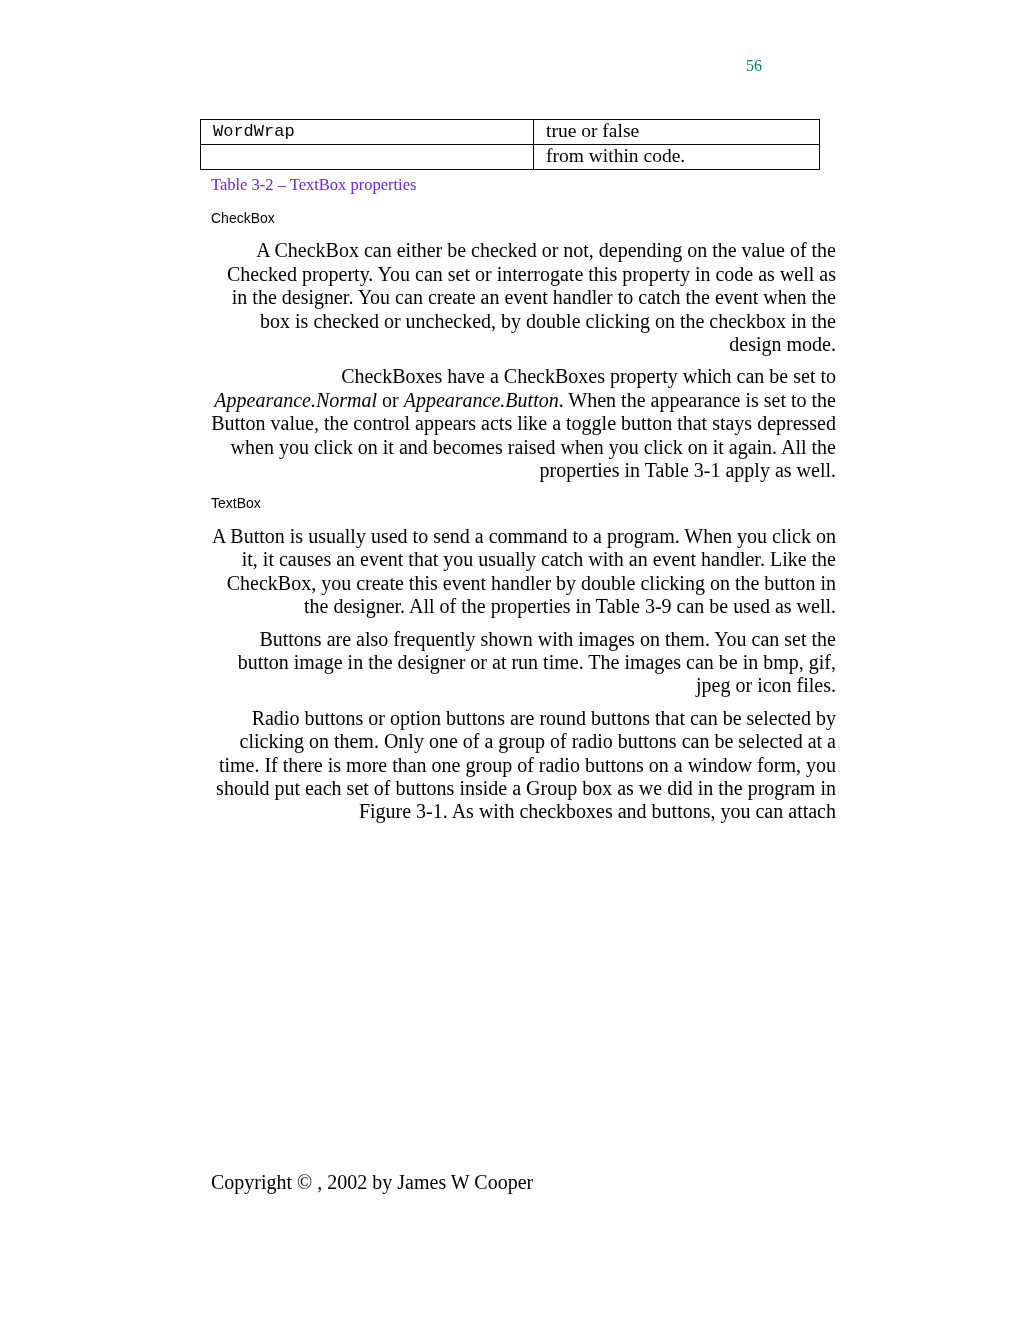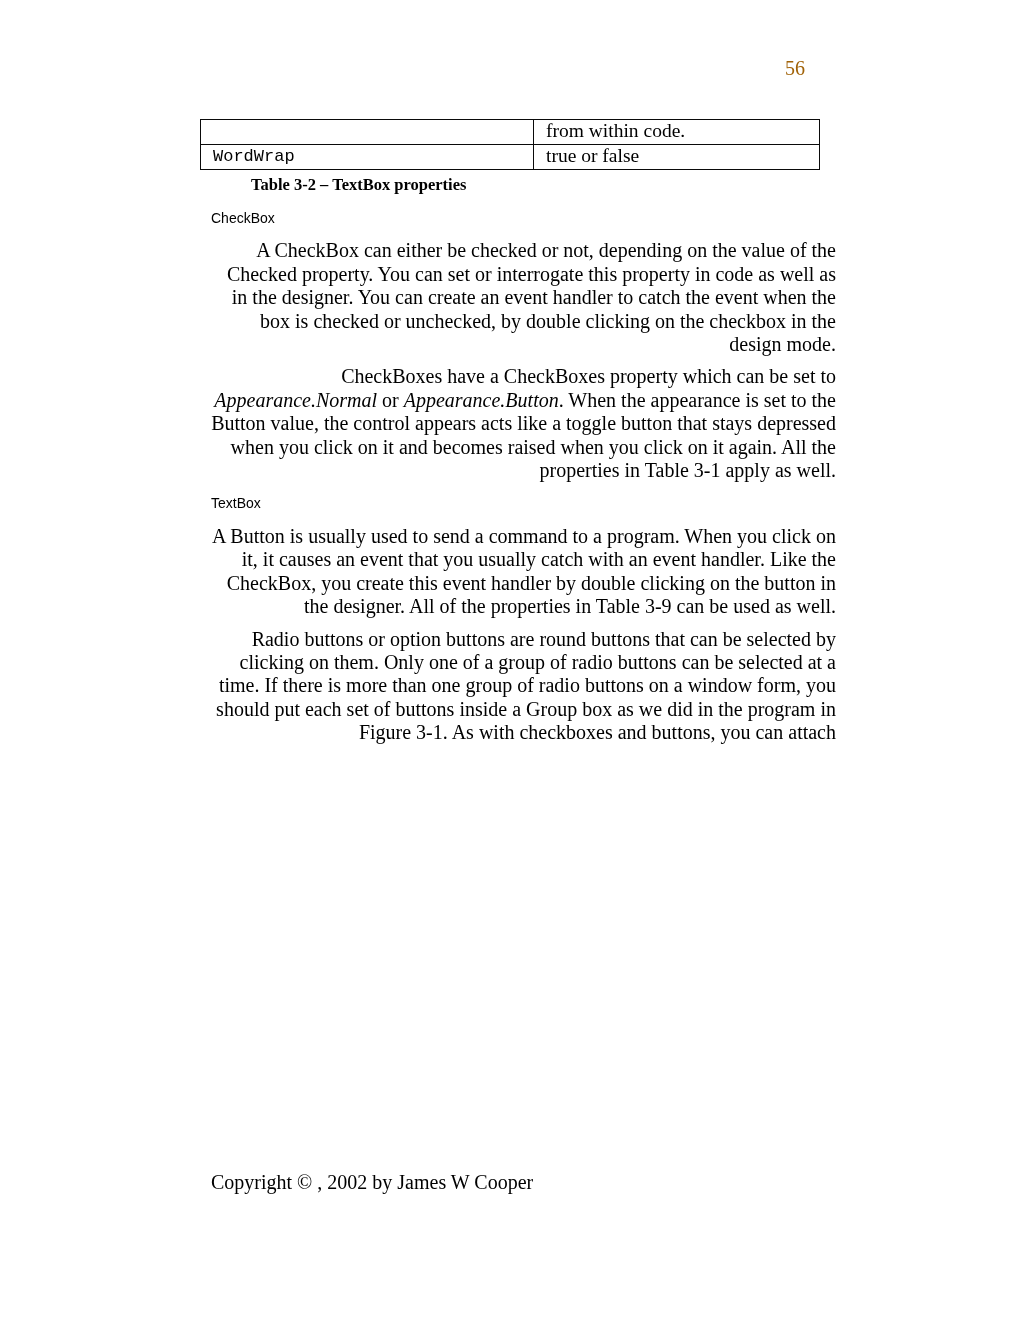--- a/index.html
+++ b/index.html
@@ -10,25 +10,25 @@
   .page {
     position: relative;
     width: 1023px;
     height: 1324px;
     background: #ffffff;
     color: #000000;
     overflow: hidden;
   }
   .page-number {
     position: absolute;
-    left: 785px;
+    left: 746px;
     top: 57px;
     font-family: "Liberation Serif", serif;
-    font-size: 20px;
-    color: #a16207;
+    font-size: 16px;
+    color: #0f766e;
   }
   table.props-table {
     position: absolute;
     left: 200px;
     top: 119px;
     width: 620px;
     border-collapse: collapse;
     table-layout: fixed;
   }
   table.props-table td {
@@ -48,23 +48,22 @@
     font-family: "Liberation Serif", serif;
     font-size: 19.5px;
     padding: 0 8px 2px 12px;
   }
   .caption {
     position: absolute;
     left: 211px;
     top: 175px;
     font-family: "Liberation Serif", serif;
     font-size: 16.5px;
-    font-weight: bold;
-    color: #000000;
-    margin-left: 40px;
+    font-weight: normal;
+    color: #6d28d9;
   }
   .body-text {
     position: absolute;
     left: 211px;
     top: 207px;
     width: 625px;
     font-family: "Liberation Serif", serif;
     font-size: 20px;
     line-height: 23.4px;
     color: #000;
@@ -98,38 +97,39 @@
 </head>
 <body>
 
 <div class="page">
 
   <div class="page-number">56</div>
 
   <table class="props-table">
     <tbody>
       <tr>
+        <td class="prop-cell">WordWrap</td>
+        <td class="val-cell">true or false</td>
+      </tr>
+      <tr>
         <td class="prop-cell"></td>
         <td class="val-cell">from within code.</td>
-      </tr>
-      <tr>
-        <td class="prop-cell">WordWrap</td>
-        <td class="val-cell">true or false</td>
       </tr>
     </tbody>
   </table>
 
   <div class="caption">Table 3-2 – TextBox properties</div>
 
   <div class="body-text">
     <h2>CheckBox</h2>
     <p>A CheckBox can either be checked or not, depending on the value of the Checked property. You can set or interrogate this property in code as well as in the designer. You can create an event handler to catch the event when the box is checked or unchecked, by double clicking on the checkbox in the design mode.</p>
     <p><span>CheckBoxes have a CheckBoxes property which can be set to </span><em>Appearance.Normal</em><span> or </span><em>Appearance.Button</em><span>. When the appearance is set to the Button value, the control appears acts like a toggle button that stays depressed when you click on it and becomes raised when you click on it again. All the properties in Table 3-1 apply as well.</span></p>
 
     <h2>TextBox</h2>
     <p>A Button is usually used to send a command to a program. When you click on it, it causes an event that you usually catch with an event handler. Like the CheckBox, you create this event handler by double clicking on the button in the designer. All of the properties in Table 3-9 can be used as well.</p>
+    <p>Buttons are also frequently shown with images on them. You can set the button image in the designer or at run time. The images can be in bmp, gif, jpeg or icon files.</p>
 
     <p>Radio buttons or option buttons are round buttons that can be selected by clicking on them. Only one of a group of radio buttons can be selected at a time. If there is more than one group of radio buttons on a window form, you should put each set of buttons inside a Group box as we did in the program in Figure 3-1. As with checkboxes and buttons, you can attach</p>
   </div>
 
   <div class="footer">Copyright © , 2002 by James W Cooper</div>
 
 </div>
 
 </body></html>

